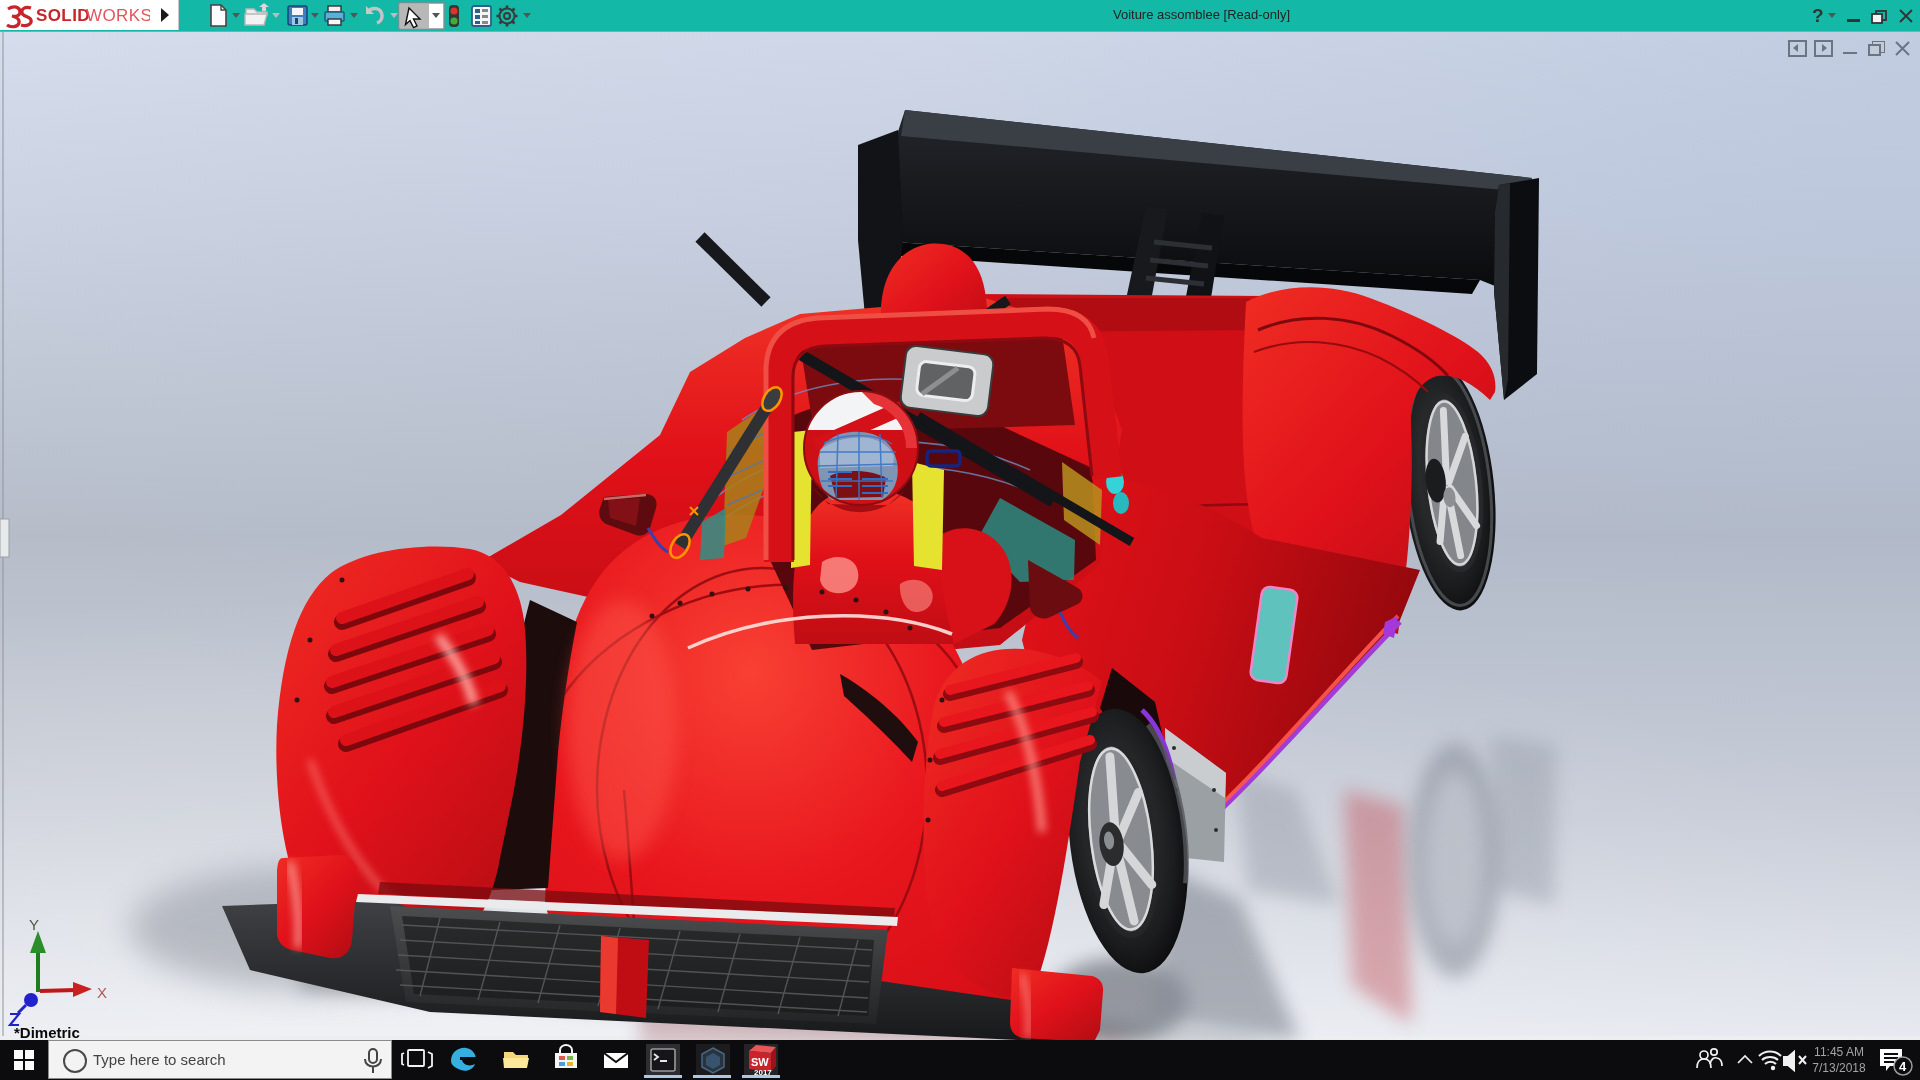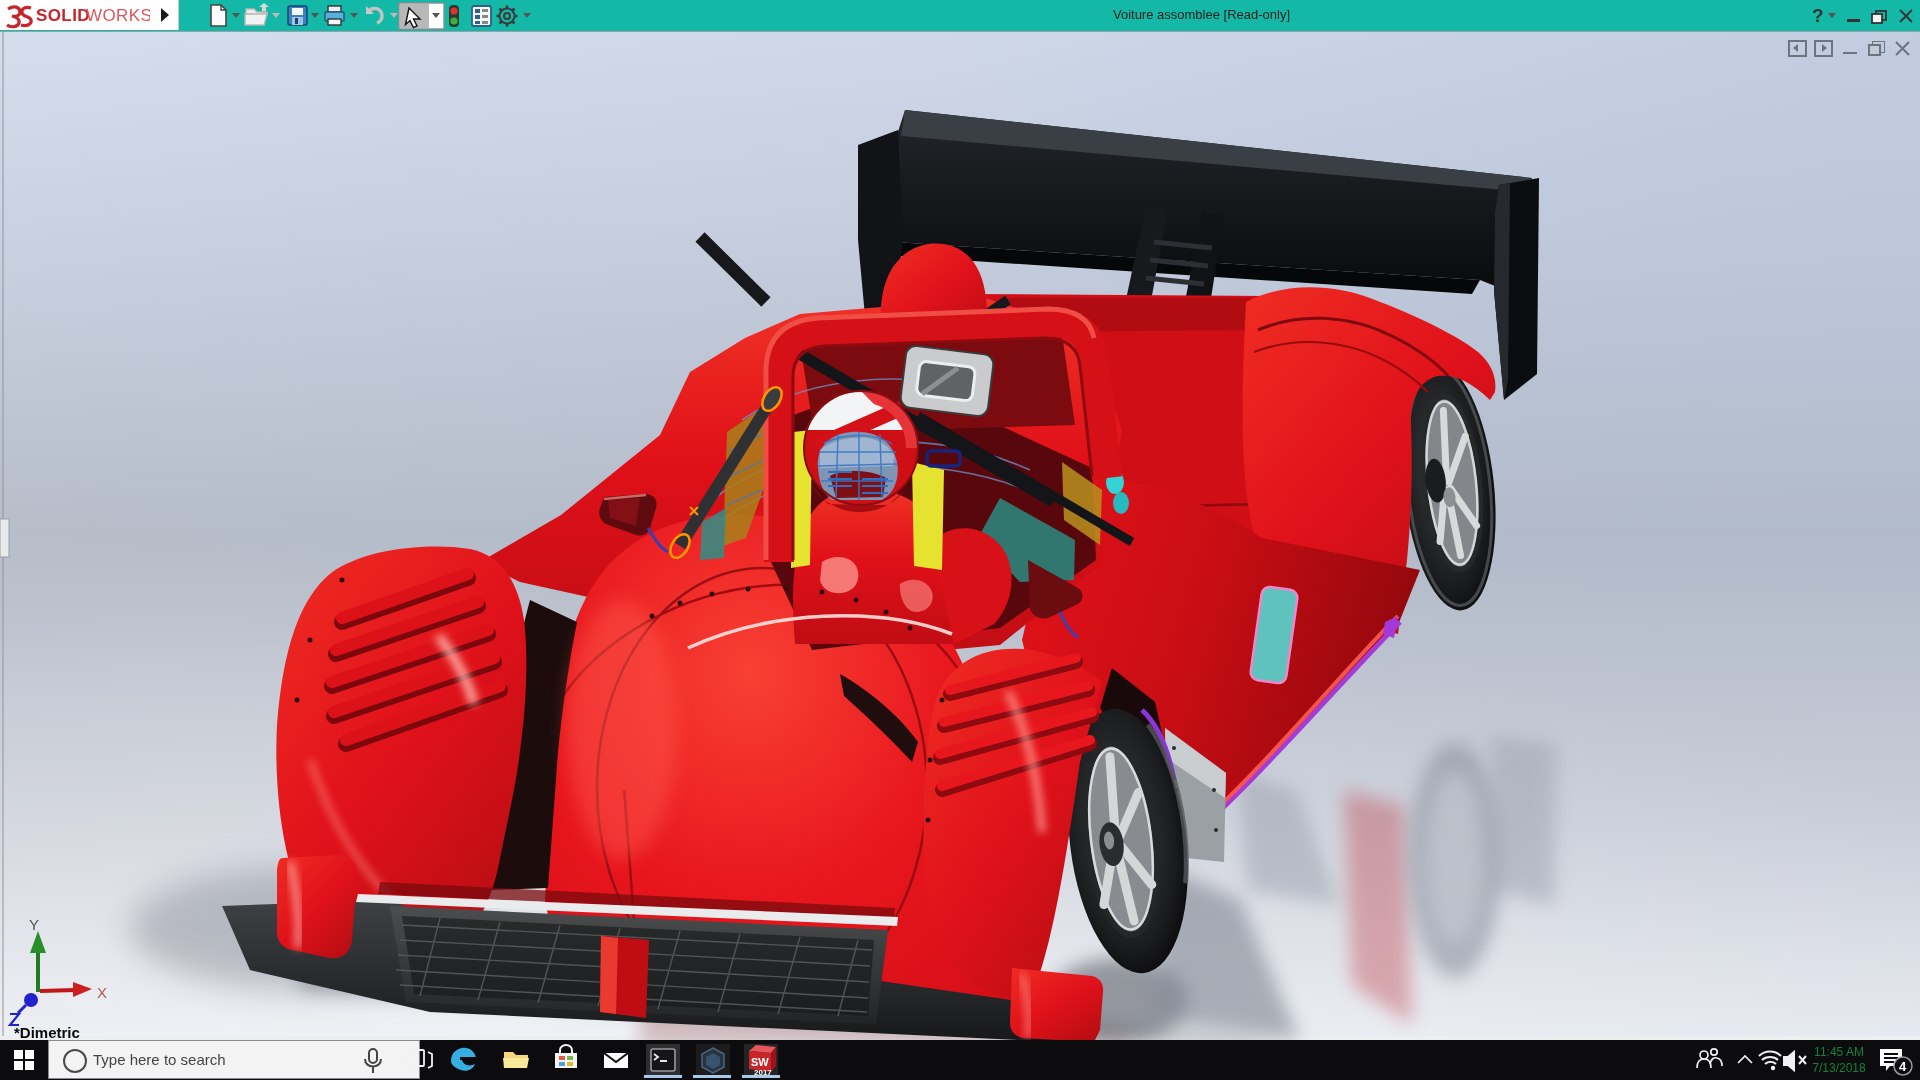--- a/index.html
+++ b/index.html
@@ -10,24 +10,24 @@
     border-bottom:1px solid #9ba0a8;}
   #logobox{position:absolute;left:0;top:0;width:152px;height:30px;background:#fff;
     border-right:1px solid #d0d0d0;}
   #flytab{position:absolute;left:152px;top:0;width:26px;height:30px;background:#fff;
     border-right:1px solid #c8c8c8;}
   #flytab svg{position:absolute;left:6px;top:7px;}
   #wintitle{position:absolute;left:1040px;top:7px;width:250px;text-align:right;
     font-size:13px;color:#222;}
   
   #taskbar{position:absolute;left:0;top:1040px;width:1920px;height:40px;background:#0c0c0e;}
-  #searchbox{position:absolute;left:48px;top:0px;width:372px;height:39px;background:#f3f3f4;
+  #searchbox{position:absolute;left:48px;top:0px;width:344px;height:39px;background:#f3f3f4;
     border:1px solid #8a8a8a;box-sizing:border-box;}
   #searchbox span{position:absolute;left:44px;top:10px;font-size:15px;color:#444;}
-  #clock{position:absolute;left:1809px;top:4px;width:60px;text-align:center;color:#15803d;
+  #clock{position:absolute;left:1809px;top:4px;width:60px;text-align:center;color:#a3a3a3;
     font-size:12px;line-height:16px;}
 </style>
 </head>
 <body>
 <div id="stage">
   <svg id="view" width="1920" height="1080" viewBox="0 0 1920 1080" style="position:absolute;left:0;top:0">
     <defs>
       <linearGradient id="bgv" x1="0" y1="0" x2="0" y2="1">
         <stop offset="0" stop-color="#d7deec"></stop>
         <stop offset="0.18" stop-color="#ccd3e2"></stop>

